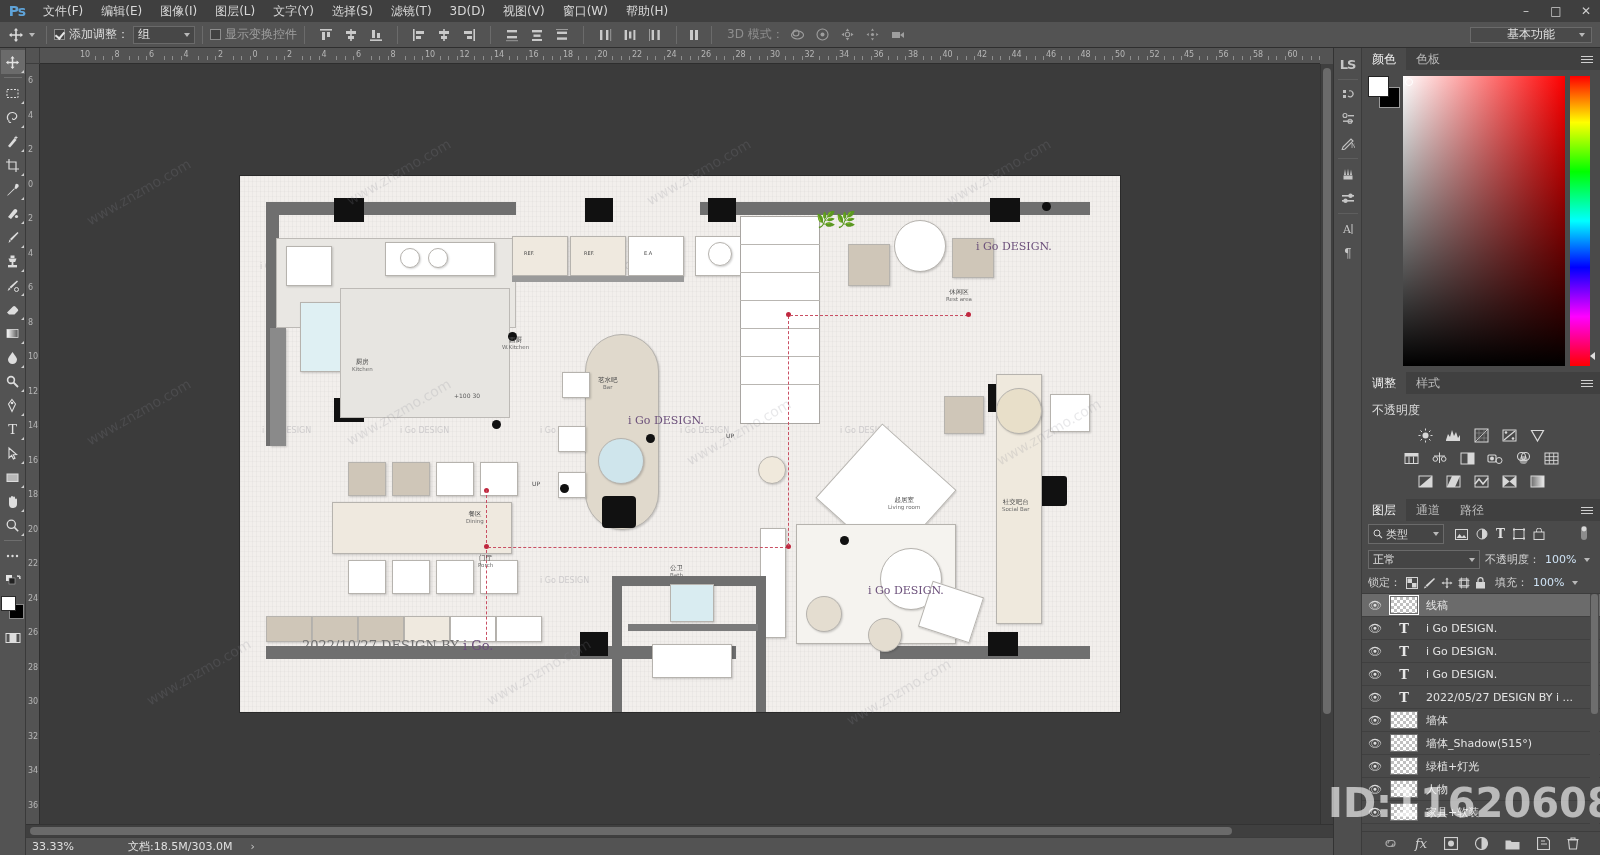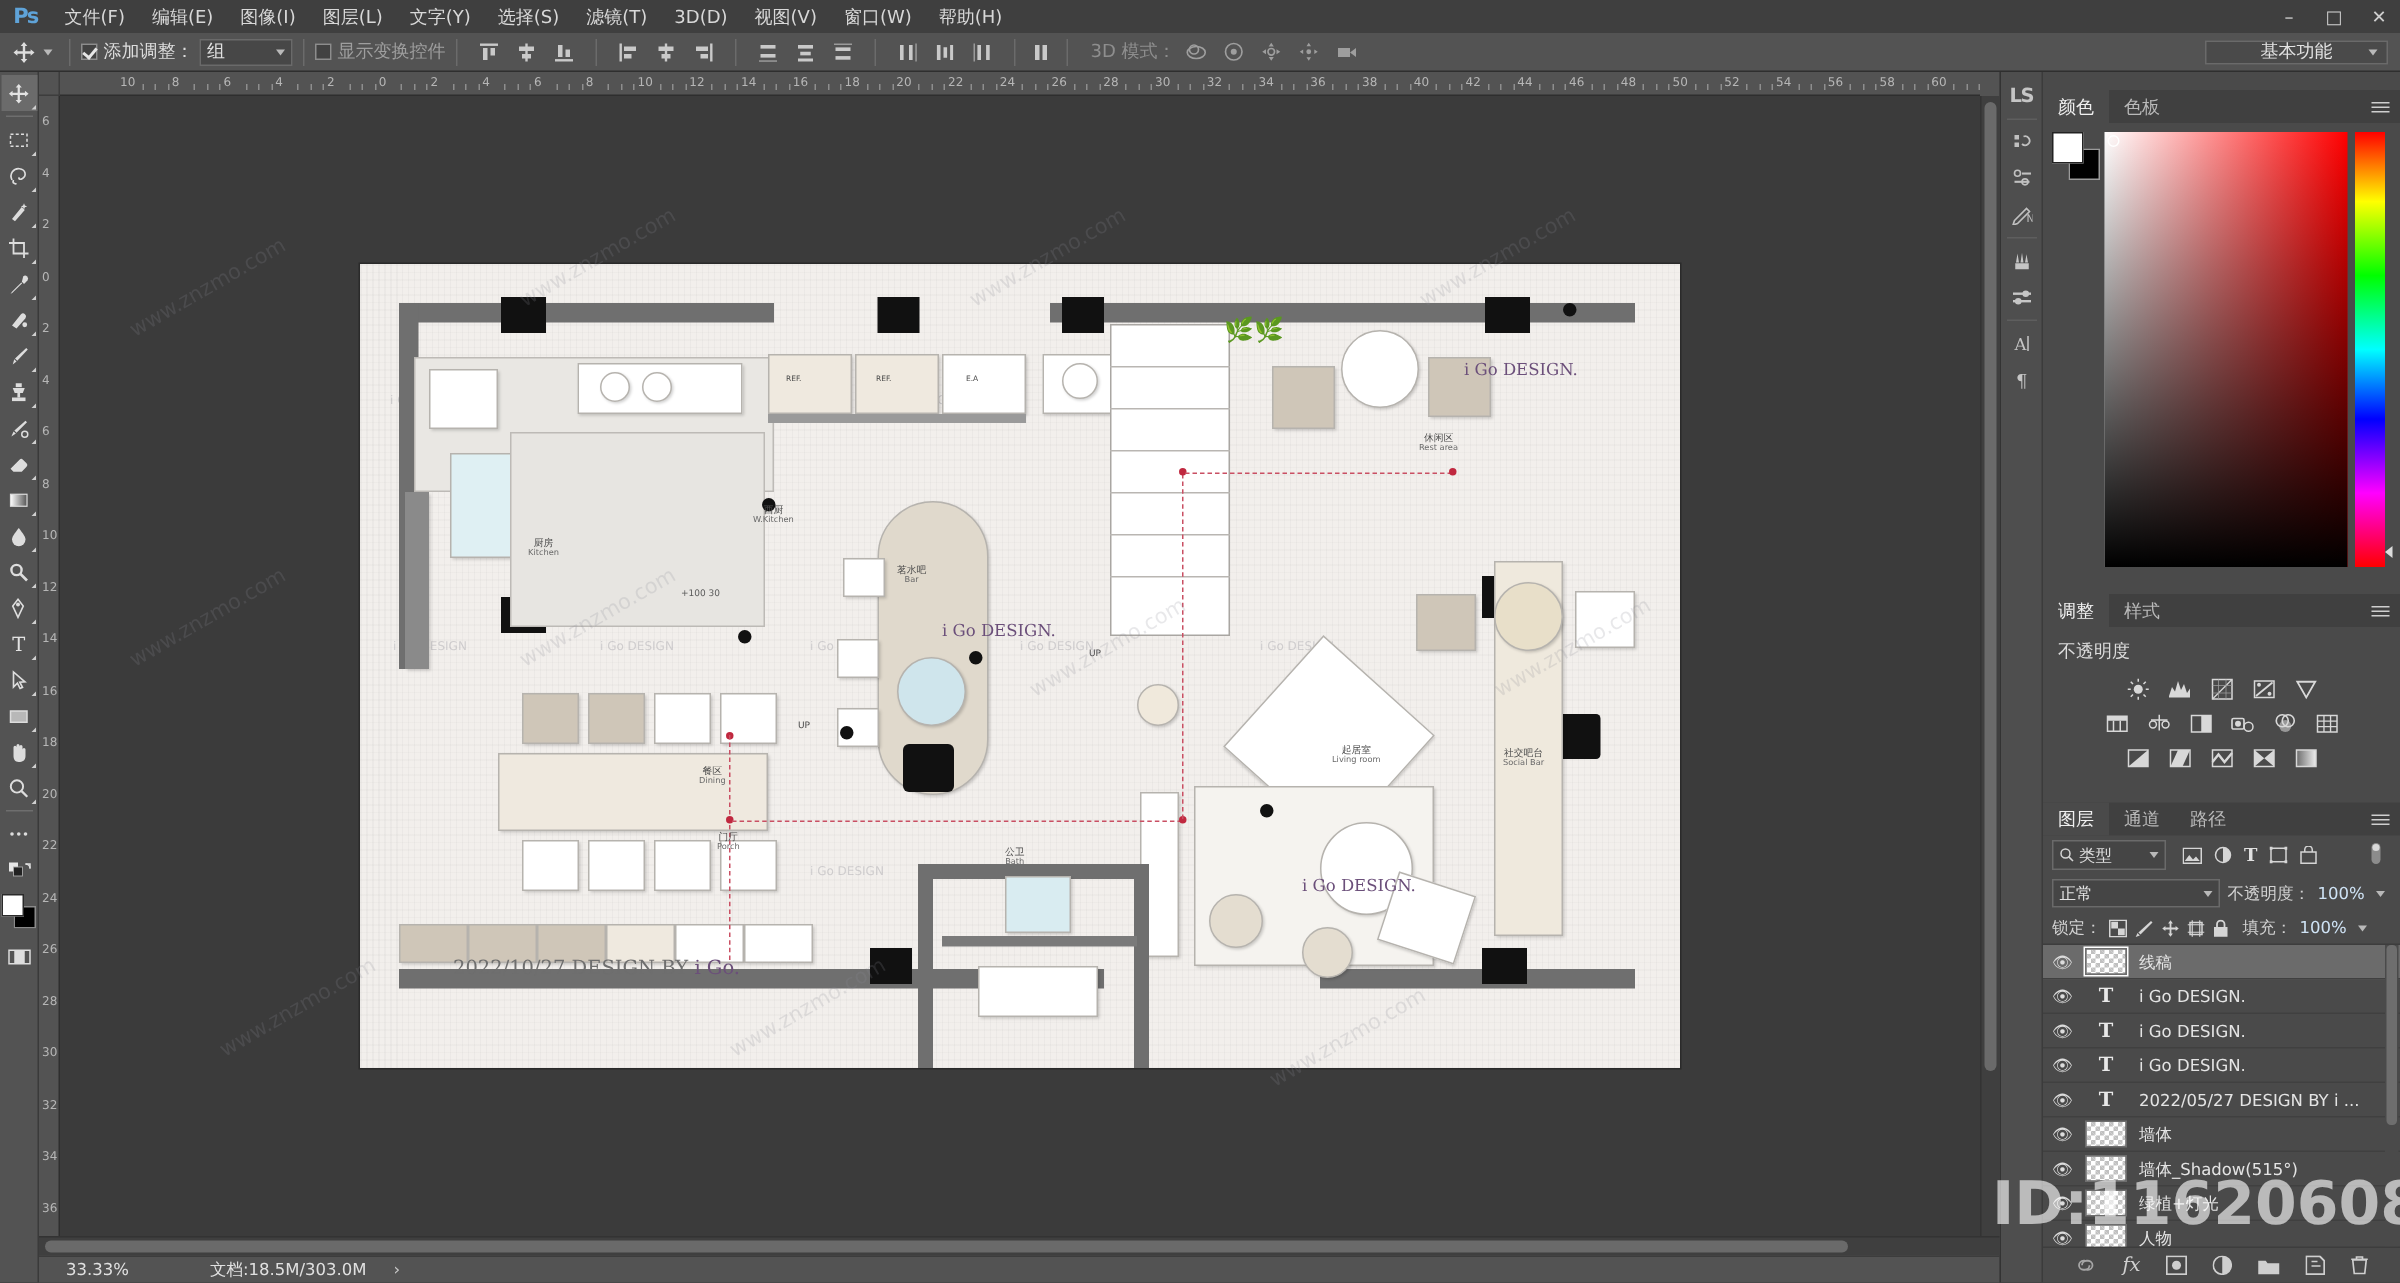--- a/index.html
+++ b/index.html
@@ -65,31 +65,31 @@
   .rtick{ position:absolute; font-size:8px; color:#b6b6b6; }
   .canvas-row{ flex:1; display:flex; min-height:0;}
   .canvas-area{ flex:1; background:#3b3b3b; position:relative; overflow:hidden; display:flex; align-items:center; justify-content:center;}
   .vscroll{ width:13px; background:#3f3f3f; border-left:1px solid #333; position:relative;}
   .vscroll .thumb{ position:absolute; left:2px; right:2px; top:4px; height:85%; background:#6a6a6a; border-radius:4px;}
   .hscroll{ height:13px; background:#3f3f3f; border-top:1px solid #333; position:relative;}
   .hscroll .thumb{ position:absolute; top:2px; bottom:2px; left:4px; width:92%; background:#6a6a6a; border-radius:4px;}
 
   
   .statusbar{ height:18px; background:#535353; display:flex; align-items:center; flex:0 0 18px; font-size:11px; color:#e0e0e0; border-top:1px solid #3c3c3c;}
-  .st-zoom{ width:74px; padding-left:6px;margin-left:12px;}
+  .st-zoom{ width:74px; padding-left:6px;}
   .st-doc{ padding-left:28px;}
   .st-arrow{ margin-left:18px; color:#c9c9c9;}
 
   
   .rightdock{ width:267px; flex:0 0 267px; display:flex; background:#4a4a4a; border-left:1px solid #333;}
   .icon-rail{ width:28px; flex:0 0 28px; background:#4e4e4e; display:flex; flex-direction:column; align-items:center; padding-top:4px; gap:0; border-right:1px solid #3b3b3b;}
   .rail-ico{ width:26px;height:24px; display:flex; align-items:center; justify-content:center; color:#c5c5c5; font-size:12px;}
   .rail-sep{ width:20px;height:1px; background:#5e5e5e; margin:3px 0;}
   .panelcol{ flex:1; display:flex; flex-direction:column; min-width:0;}
-  .panel{ background:#4a4a4a; display:flex; flex-direction:column;margin-top:12px;}
+  .panel{ background:#4a4a4a; display:flex; flex-direction:column;}
   .ptabs{ height:22px; background:#404040; display:flex; align-items:flex-end; position:relative;}
   .ptab{ height:22px; padding:0 10px; display:flex; align-items:center; font-size:12px; color:#b9b9b9;}
   .ptab.active{ background:#4a4a4a; color:#f0f0f0;}
   .pmenu{ position:absolute; right:7px; top:6px; width:12px;}
   .pmenu span{ display:block; height:1px; background:#cfcfcf; margin:2px 0;}
 
   
   .colorbody{ display:flex; padding:6px 4px 6px 6px; gap:5px; height:302px;}
   .cswatch{ position:relative; width:30px; height:30px; flex:0 0 30px;}
   .cs-fg{ position:absolute; left:0;top:0;width:21px;height:21px;background:#fff;border:1px solid #222;}
@@ -633,21 +633,21 @@
             <div class="rtick" style="left: 1063.75px; top: 8px; width: 1px; height: 4px; background: rgb(142, 142, 142);"></div>
             <div class="rtick" style="left: 1072.38px; top: 8px; width: 1px; height: 4px; background: rgb(142, 142, 142);"></div>
             <div class="rtick" style="left: 1075px; top: 2px;">50</div>
             <div class="rtick" style="left: 1089.62px; top: 8px; width: 1px; height: 4px; background: rgb(142, 142, 142);"></div>
             <div class="rtick" style="left: 1098.25px; top: 8px; width: 1px; height: 4px; background: rgb(142, 142, 142);"></div>
             <div class="rtick" style="left: 1106.88px; top: 8px; width: 1px; height: 4px; background: rgb(142, 142, 142);"></div>
             <div class="rtick" style="left: 1109.5px; top: 2px;">52</div>
             <div class="rtick" style="left: 1124.12px; top: 8px; width: 1px; height: 4px; background: rgb(142, 142, 142);"></div>
             <div class="rtick" style="left: 1132.75px; top: 8px; width: 1px; height: 4px; background: rgb(142, 142, 142);"></div>
             <div class="rtick" style="left: 1141.38px; top: 8px; width: 1px; height: 4px; background: rgb(142, 142, 142);"></div>
-            <div class="rtick" style="left: 1144px; top: 2px;">54</div>
+            <div class="rtick" style="left: 1144px; top: 2px;">45</div>
             <div class="rtick" style="left: 1158.62px; top: 8px; width: 1px; height: 4px; background: rgb(142, 142, 142);"></div>
             <div class="rtick" style="left: 1167.25px; top: 8px; width: 1px; height: 4px; background: rgb(142, 142, 142);"></div>
             <div class="rtick" style="left: 1175.88px; top: 8px; width: 1px; height: 4px; background: rgb(142, 142, 142);"></div>
             <div class="rtick" style="left: 1178.5px; top: 2px;">56</div>
             <div class="rtick" style="left: 1193.12px; top: 8px; width: 1px; height: 4px; background: rgb(142, 142, 142);"></div>
             <div class="rtick" style="left: 1201.75px; top: 8px; width: 1px; height: 4px; background: rgb(142, 142, 142);"></div>
             <div class="rtick" style="left: 1210.38px; top: 8px; width: 1px; height: 4px; background: rgb(142, 142, 142);"></div>
             <div class="rtick" style="left: 1213px; top: 2px;">58</div>
             <div class="rtick" style="left: 1227.62px; top: 8px; width: 1px; height: 4px; background: rgb(142, 142, 142);"></div>
             <div class="rtick" style="left: 1236.25px; top: 8px; width: 1px; height: 4px; background: rgb(142, 142, 142);"></div>

